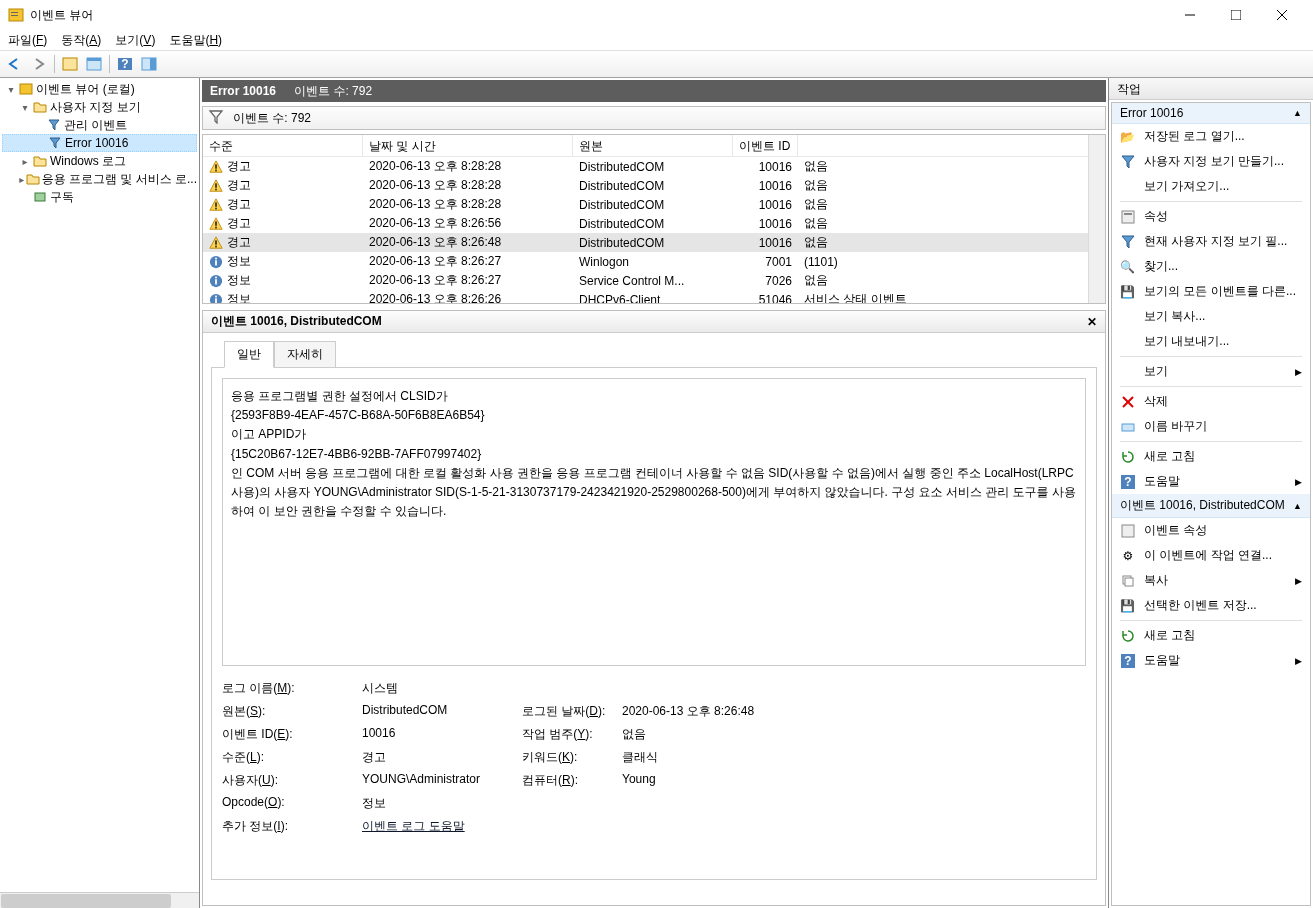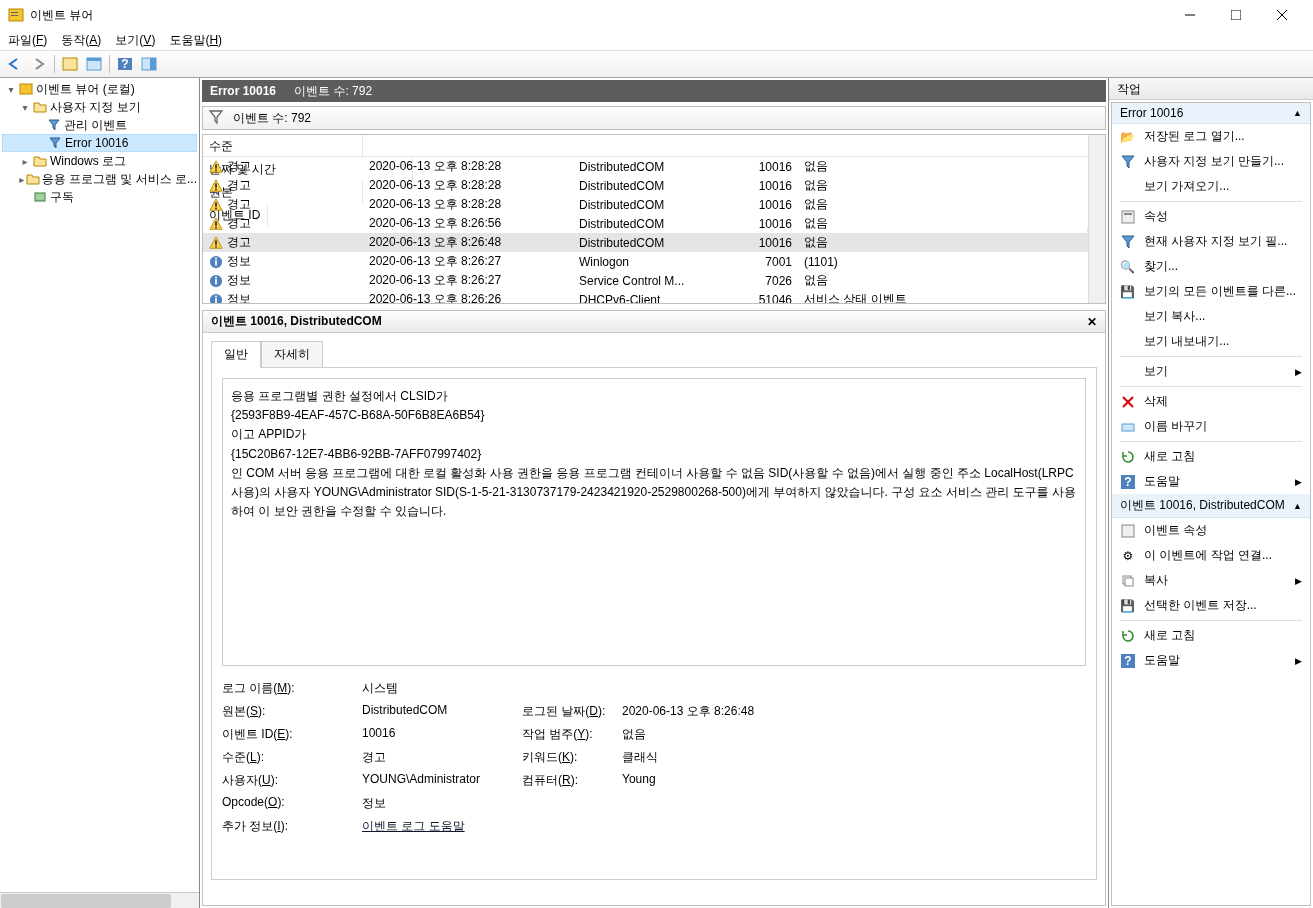--- a/index.html
+++ b/index.html
@@ -32,39 +32,39 @@
 .tree-hscroll { height: 16px; background: #f0f0f0; border-top: 1px solid #ccc; display: flex; }
 .tree-hscroll .thumb { width: 170px; height: 14px; background: #cdcdcd; margin: 1px; border-radius: 2px; }
 
 .center-pane { flex: 1; display: flex; flex-direction: column; border-right: 1px solid #888; min-width: 0; padding: 2px; }
 .center-header { height: 22px; background: #5d5d5d; color: #fff; display: flex; align-items: center; padding: 0 8px; gap: 18px; }
 .center-header .title { font-weight: bold; }
 
 .filter-bar { height: 24px; border: 1px solid #bfbfbf; background: linear-gradient(#fdfdfd,#f0f0f0); display: flex; align-items: center; padding: 0 6px; gap: 10px; margin-top: 4px; }
 
 .grid-wrap { border: 1px solid #bfbfbf; margin-top: 4px; height: 170px; display: flex; flex-direction: column; }
-.grid-header { display: flex; background: #fff; border-bottom: 1px solid #e8e8e8; height: 22px; flex-direction: column; }
+.grid-header { display: flex; background: #fff; border-bottom: 1px solid #e8e8e8; height: 22px; }
 .grid-header .col { padding: 3px 6px; border-right: 1px solid #e8e8e8; }
 .grid-body { flex: 1; overflow: auto; }
 .grid-row { display: flex; height: 19px; align-items: center; }
 .grid-row.selected { background: #e5e5e5; }
 .grid-row .cell { padding: 0 6px; white-space: nowrap; overflow: hidden; display: flex; align-items: center; gap: 4px; }
 .col-level { width: 160px; }
 .col-date { width: 210px; }
 .col-source { width: 160px; }
 .col-id { width: 65px; text-align: right; justify-content: flex-end; }
 .col-task { flex: 1; }
 .grid-scrollbar { width: 17px; background: #f0f0f0; border-left: 1px solid #dadada; }
 
 .detail-pane { flex: 1; border: 1px solid #bfbfbf; margin-top: 6px; display: flex; flex-direction: column; min-height: 0; }
 .detail-header { height: 22px; background: linear-gradient(#fdfdfd,#eaeaea); border-bottom: 1px solid #ccc; display: flex; align-items: center; padding: 0 8px; font-weight: bold; }
 .detail-header .close { margin-left: auto; font-weight: bold; cursor: default; }
 .detail-tabs { display: flex; padding: 8px 8px 0 8px; }
 .detail-tab { padding: 4px 12px; border: 1px solid #ccc; background: #f5f5f5; cursor: default; position: relative; }
-.detail-tab.active { background: #fff; border-bottom: 1px solid #fff; z-index: 2; }
+.detail-tab.active { background: #fff; border-bottom: 1px solid #fff; z-index: 2; margin-left: 13px; }
 .detail-box { margin: 0 8px 24px 8px; border: 1px solid #ccc; padding: 10px; flex: 1; overflow: auto; position: relative; top: -1px; }
 .detail-desc { line-height: 1.6; min-height: 270px; }
 .detail-fields { display: grid; grid-template-columns: 140px 160px 100px 200px; row-gap: 6px; margin-top: 14px; }
 .detail-fields .lbl { color: #000; }
 .detail-fields a { color: #0f172a; }
 
 .actions-pane { width: 204px; display: flex; flex-direction: column; }
 .actions-header { height: 22px; background: linear-gradient(#f8f8f8,#e8e8e8); border-bottom: 1px solid #ccc; padding: 3px 8px; }
 .actions-body { flex: 1; border: 1px solid #bfbfbf; margin: 2px; overflow: auto; }
 .action-group-header { background: #eaf3fb; padding: 3px 8px; display: flex; align-items: center; border-bottom: 1px solid #d4e5f3; }
@@ -234,21 +234,20 @@
     </div>
 
     <div class="grid-wrap">
       <div style="display:flex;flex:1;min-height:0;">
         <div style="flex:1;display:flex;flex-direction:column;min-width:0;">
           <div class="grid-header">
             <div class="col col-level">수준</div>
             <div class="col col-date">날짜 및 시간</div>
             <div class="col col-source">원본</div>
             <div class="col col-id" style="text-align:left">이벤트 ID</div>
-            <div class="col col-task">작업 범주</div>
           </div>
           <div class="grid-body" id="grid-body">
               <div class="grid-row">
                 <div class="cell col-level">
                   <svg class="ico-warn" viewBox="0 0 16 16">
                     <path d="M8 1L15 14H1z" fill="#ffd24d" stroke="#b88800"></path>
                     <rect x="7" y="5" width="2" height="5" fill="#333"></rect>
                     <rect x="7" y="11" width="2" height="2" fill="#333"></rect>
                   </svg>
                   <span>경고</span>

